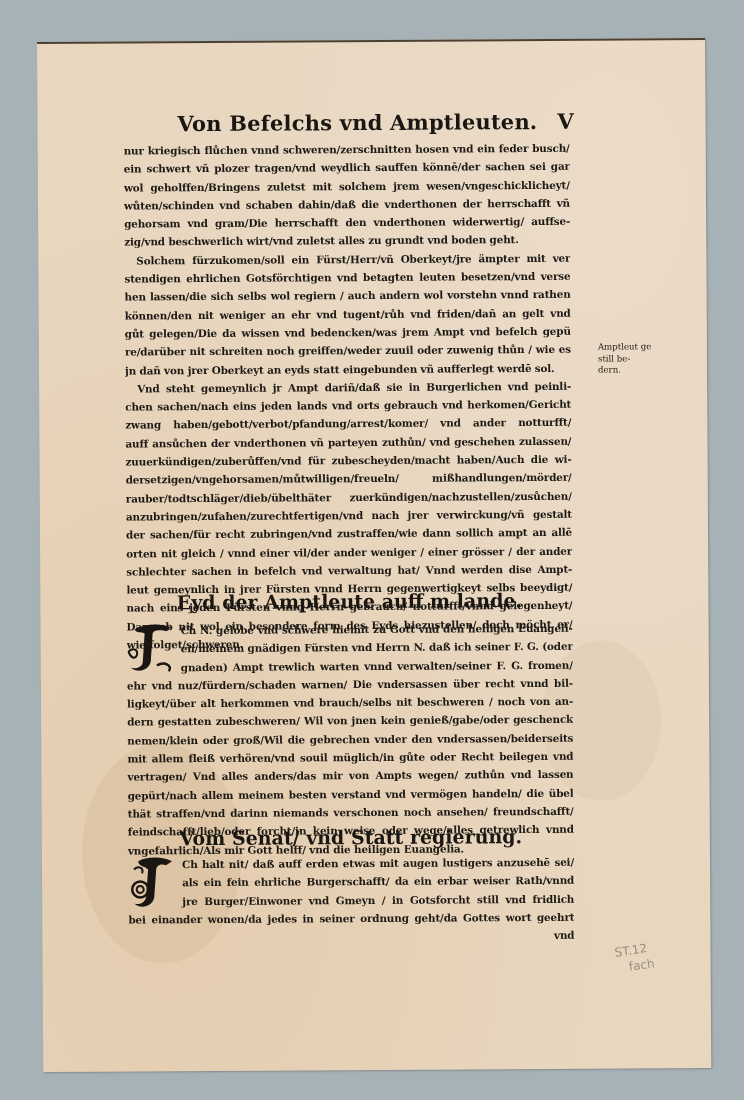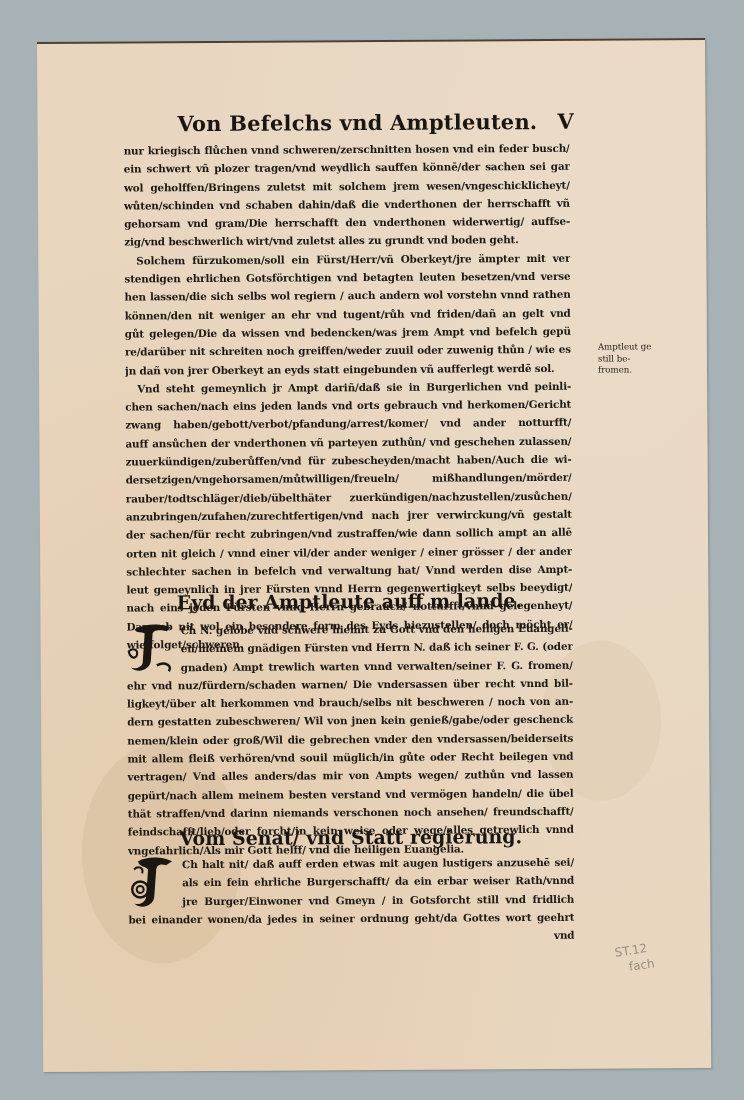--- a/index.html
+++ b/index.html
@@ -110,21 +110,21 @@
       <span class="line">schlechter sachen in befelch vnd verwaltung hat/ Vnnd werden dise Ampt-</span>
       <span class="line">leut gemeynlich in jrer Fürsten vnnd Herrn gegenwertigkeyt selbs beeydigt/</span>
       <span class="line">nach eins jeden Fürsten vnnd Herrn gebrauch/ notturfft/vnnd gelegenheyt/</span>
       <span class="line">Darumb nit wol ein besondere form des Eyds hiezustellen/ doch möcht er/</span>
       <span class="line last">wie folget/schweren.</span>
     </div>
 
   <div class="margin-note">
     <span class="line last">Amptleut ge</span>
     <span class="line last">still be-</span>
-    <span class="line last">fromen.</span>
+    <span class="line last">dern.</span>
   </div>
 
   <div class="heading" style="top:548px;">Eyd der Amptleute auff m lande.</div>
 
   <div class="drop-cap" style="left:86px;top:578px;">
     <svg class="swash" viewBox="0 0 50 54">
       <path d="M8 8 C18 2, 34 2, 44 6 L40 10 C34 8, 28 8, 26 12 L24 40 C22 50, 10 52, 4 46 C8 48, 16 46, 16 40 L18 12 C14 10, 10 12, 8 8 Z" fill="#1a1612"></path>
       <path d="M2 30 C6 26, 12 28, 10 34 C8 38, 3 36, 2 30 Z" fill="none" stroke="#1a1612" stroke-width="2"></path>
       <path d="M30 44 C38 40, 46 44, 42 50" fill="none" stroke="#1a1612" stroke-width="2.5"></path>
     </svg>

